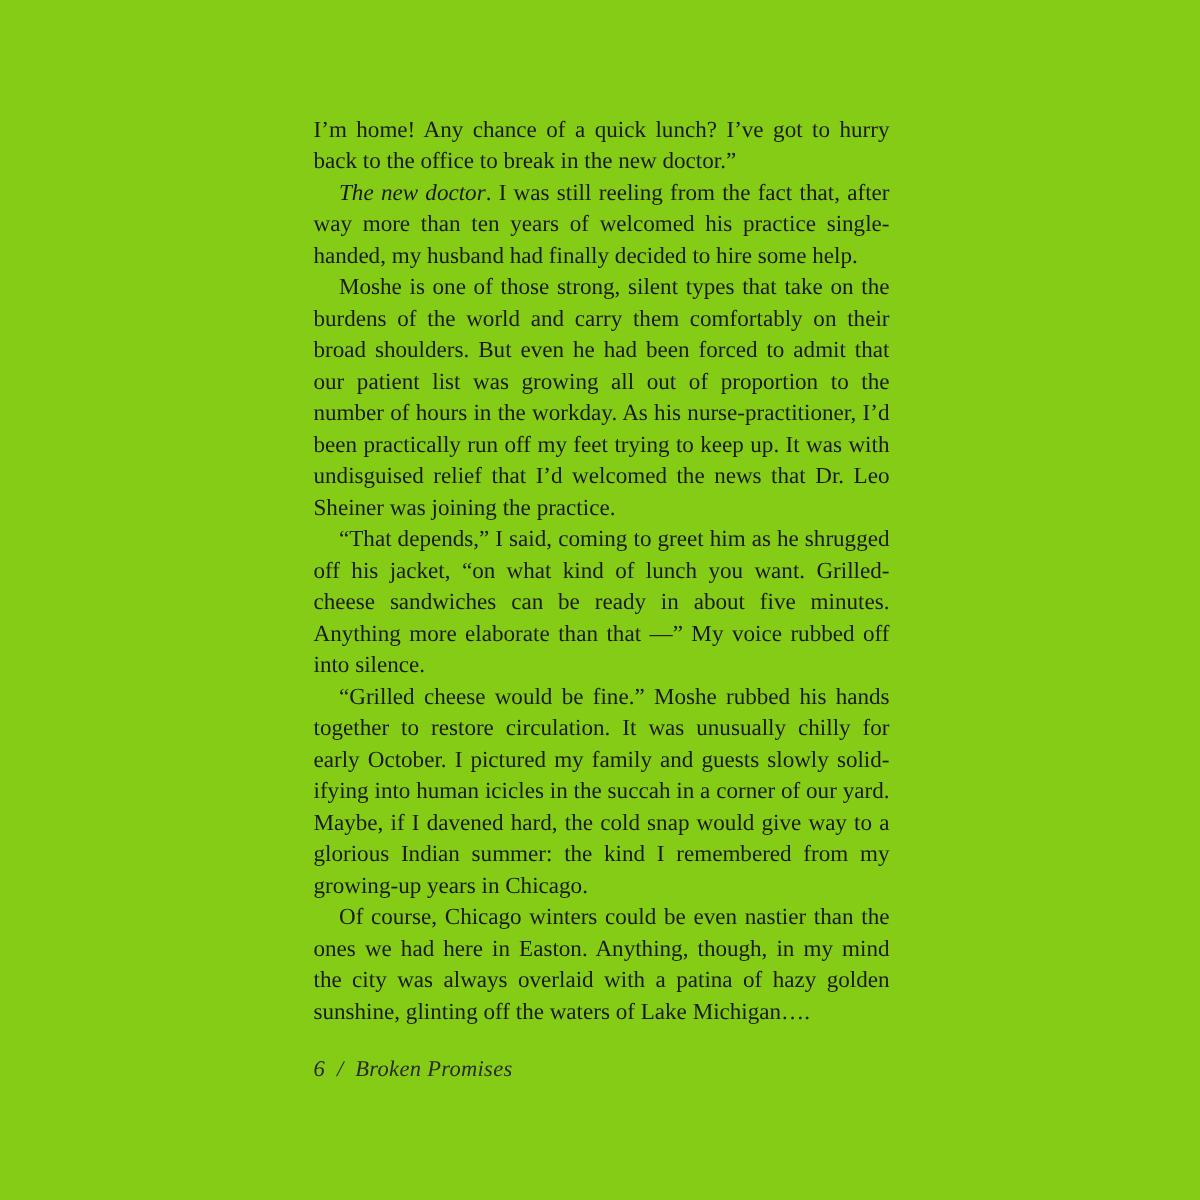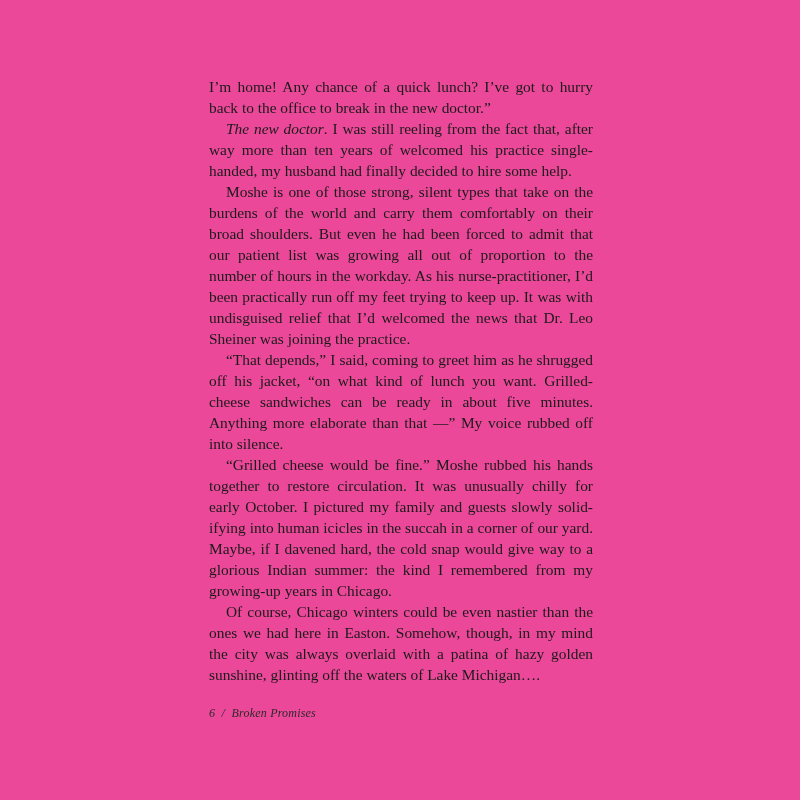--- a/index.html
+++ b/index.html
@@ -12,21 +12,21 @@
     height: 800px;
     font-family: "Liberation Serif", "DejaVu Serif", serif;
     color: #1a1a1a;
     -webkit-font-smoothing: antialiased;
   }
 
   .page {
     position: relative;
     width: 800px;
     height: 800px;
-    background: #ec4899;
+    background: #84cc16;
     box-sizing: border-box;
   }
 
   .text-column {
     position: absolute;
     left: 209px;
     top: 76px;
     width: 384px;
   }
 
@@ -44,21 +44,21 @@
   }
 
   .para em {
     font-style: italic;
   }
 
   .footer {
     position: absolute;
     left: 209px;
     top: 704px;
-    font-size: 12px;
+    font-size: 15px;
     font-style: italic;
     line-height: 18px;
     color: #2a2a2a;
     letter-spacing: 0.2px;
     white-space: pre;
   }
 </style>
 </head>
 <body>
 
@@ -69,20 +69,20 @@
     <p class="para first">I’m home! Any chance of a quick lunch? I’ve got to hurry back to the office to break in the new doctor.”</p>
 
     <p class="para"><em>The new doctor</em><span>. I was still reeling from the fact that, after way more than ten years of welcomed his practice single-handed, my husband had finally decided to hire some help.</span></p>
 
     <p class="para">Moshe is one of those strong, silent types that take on the burdens of the world and carry them comfortably on their broad shoulders. But even he had been forced to admit that our patient list was growing all out of proportion to the number of hours in the workday. As his nurse-practitioner, I’d been practically run off my feet trying to keep up. It was with undisguised relief that I’d welcomed the news that Dr. Leo Sheiner was joining the practice.</p>
 
     <p class="para">“That depends,” I said, coming to greet him as he shrugged off his jacket, “on what kind of lunch you want. Grilled-cheese sandwiches can be ready in about five minutes. Anything more elaborate than that —” My voice rubbed off into silence.</p>
 
     <p class="para">“Grilled cheese would be fine.” Moshe rubbed his hands together to restore circulation. It was unusually chilly for early October. I pictured my family and guests slowly solid-ifying into human icicles in the succah in a corner of our yard. Maybe, if I davened hard, the cold snap would give way to a glorious Indian summer: the kind I remembered from my growing-up years in Chicago.</p>
 
-    <p class="para">Of course, Chicago winters could be even nastier than the ones we had here in Easton. Somehow, though, in my mind the city was always overlaid with a patina of hazy golden sunshine, glinting off the waters of Lake Michigan….</p>
+    <p class="para">Of course, Chicago winters could be even nastier than the ones we had here in Easton. Anything, though, in my mind the city was always overlaid with a patina of hazy golden sunshine, glinting off the waters of Lake Michigan….</p>
 
 
   </div>
 
   <div class="footer">6  /  Broken Promises</div>
 
 </div>
 
 </body></html>

